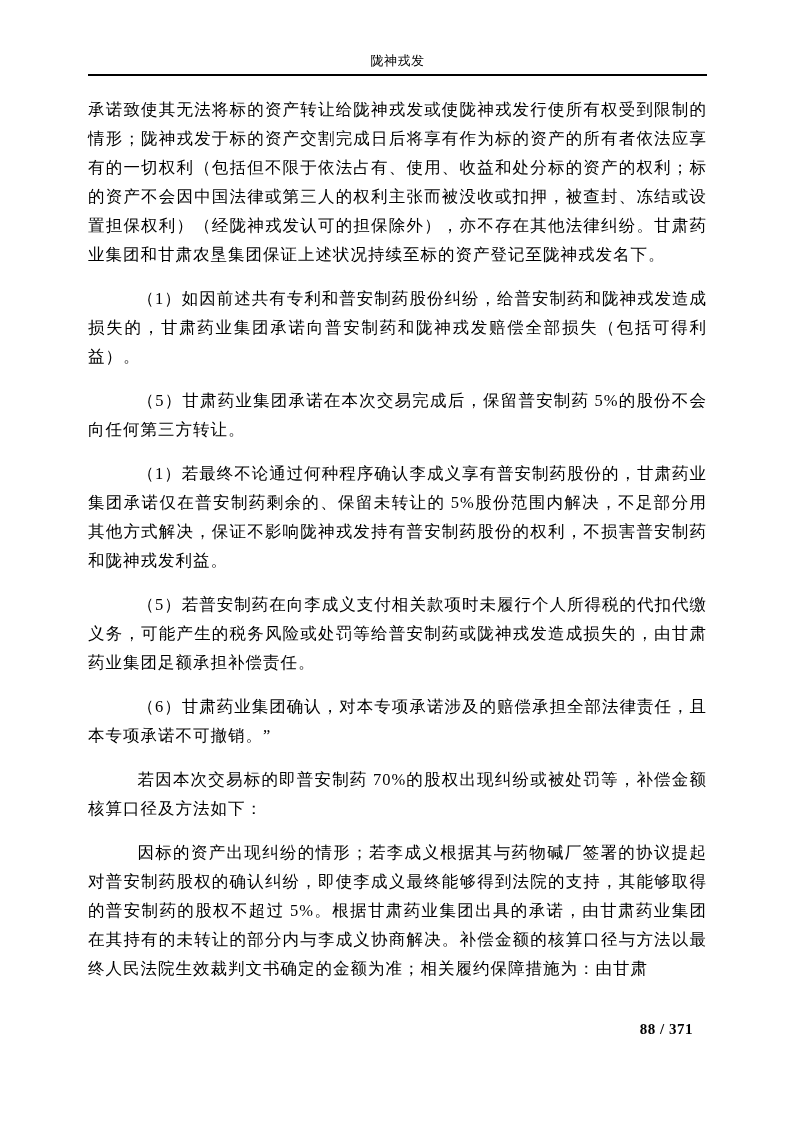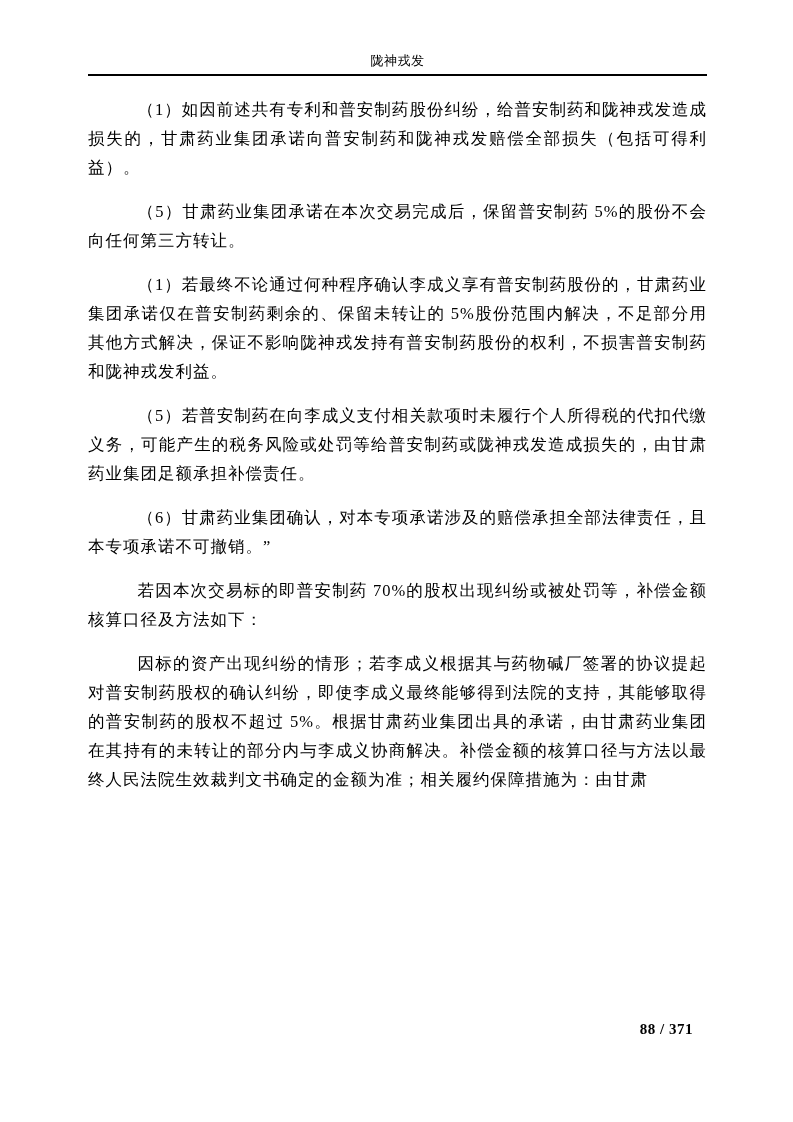--- a/index.html
+++ b/index.html
@@ -61,20 +61,21 @@
 </head>
 <body>
 
 <div class="page">
 
   <div class="header">
     <span class="hdr-left">陇神戎发</span>
   </div>
 
   <div class="doc-body">
+    <p class="continuation">承诺致使其无法将标的资产转让给陇神戎发或使陇神戎发行使所有权受到限制的情形；陇神戎发于标的资产交割完成日后将享有作为标的资产的所有者依法应享有的一切权利（包括但不限于依法占有、使用、收益和处分标的资产的权利；标的资产不会因中国法律或第三人的权利主张而被没收或扣押，被查封、冻结或设置担保权利）（经陇神戎发认可的担保除外），亦不存在其他法律纠纷。甘肃药业集团和甘肃农垦集团保证上述状况持续至标的资产登记至陇神戎发名下。</p>
     <p>（1）如因前述共有专利和普安制药股份纠纷，给普安制药和陇神戎发造成损失的，甘肃药业集团承诺向普安制药和陇神戎发赔偿全部损失（包括可得利益）。</p>
     <p>（5）甘肃药业集团承诺在本次交易完成后，保留普安制药 5%的股份不会向任何第三方转让。</p>
     <p>（1）若最终不论通过何种程序确认李成义享有普安制药股份的，甘肃药业集团承诺仅在普安制药剩余的、保留未转让的 5%股份范围内解决，不足部分用其他方式解决，保证不影响陇神戎发持有普安制药股份的权利，不损害普安制药和陇神戎发利益。</p>
     <p>（5）若普安制药在向李成义支付相关款项时未履行个人所得税的代扣代缴义务，可能产生的税务风险或处罚等给普安制药或陇神戎发造成损失的，由甘肃药业集团足额承担补偿责任。</p>
     <p>（6）甘肃药业集团确认，对本专项承诺涉及的赔偿承担全部法律责任，且本专项承诺不可撤销。”</p>
     <p>若因本次交易标的即普安制药 70%的股权出现纠纷或被处罚等，补偿金额核算口径及方法如下：</p>
     <p>因标的资产出现纠纷的情形；若李成义根据其与药物碱厂签署的协议提起对普安制药股权的确认纠纷，即使李成义最终能够得到法院的支持，其能够取得的普安制药的股权不超过 5%。根据甘肃药业集团出具的承诺，由甘肃药业集团在其持有的未转让的部分内与李成义协商解决。补偿金额的核算口径与方法以最终人民法院生效裁判文书确定的金额为准；相关履约保障措施为：由甘肃</p>
   </div>
 
   <div class="page-number">88 / 371</div>

